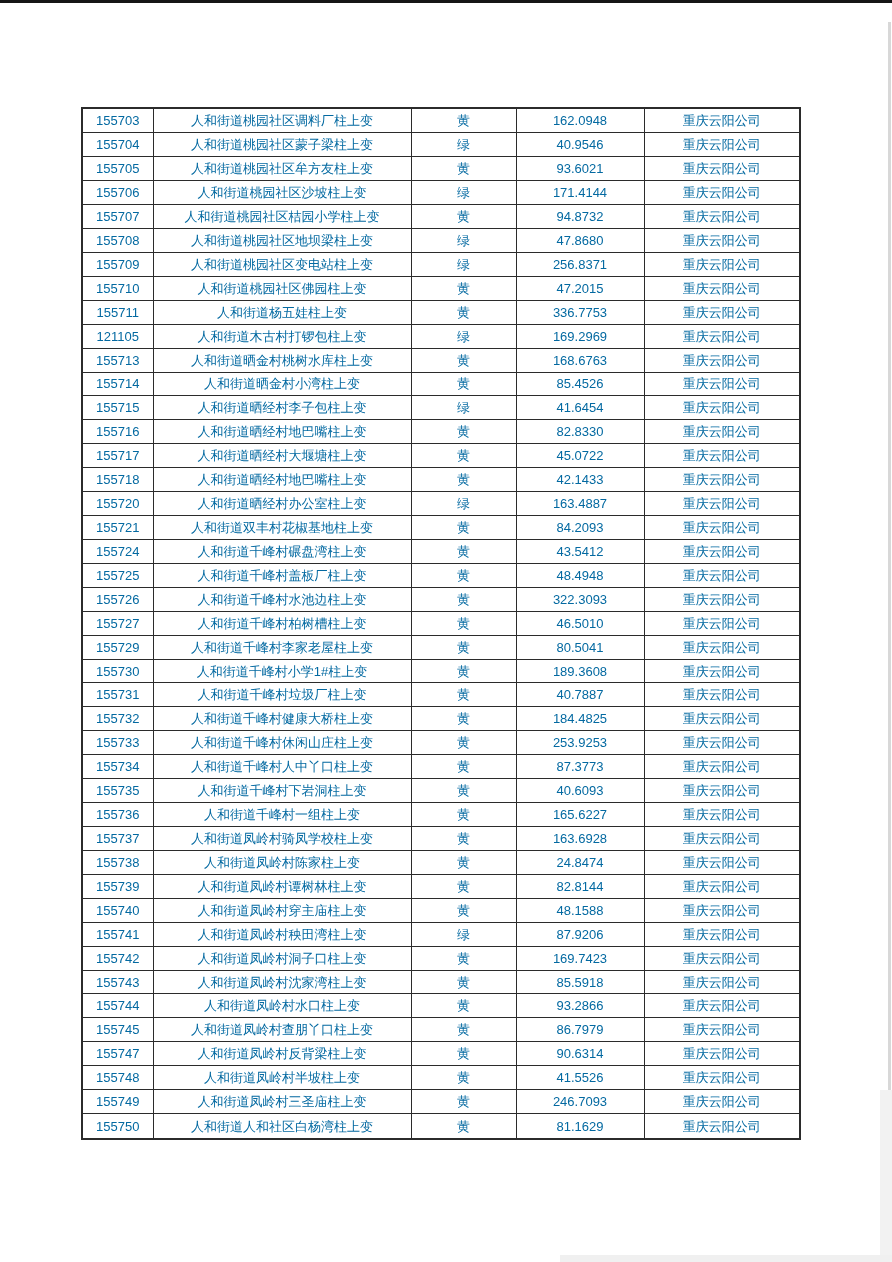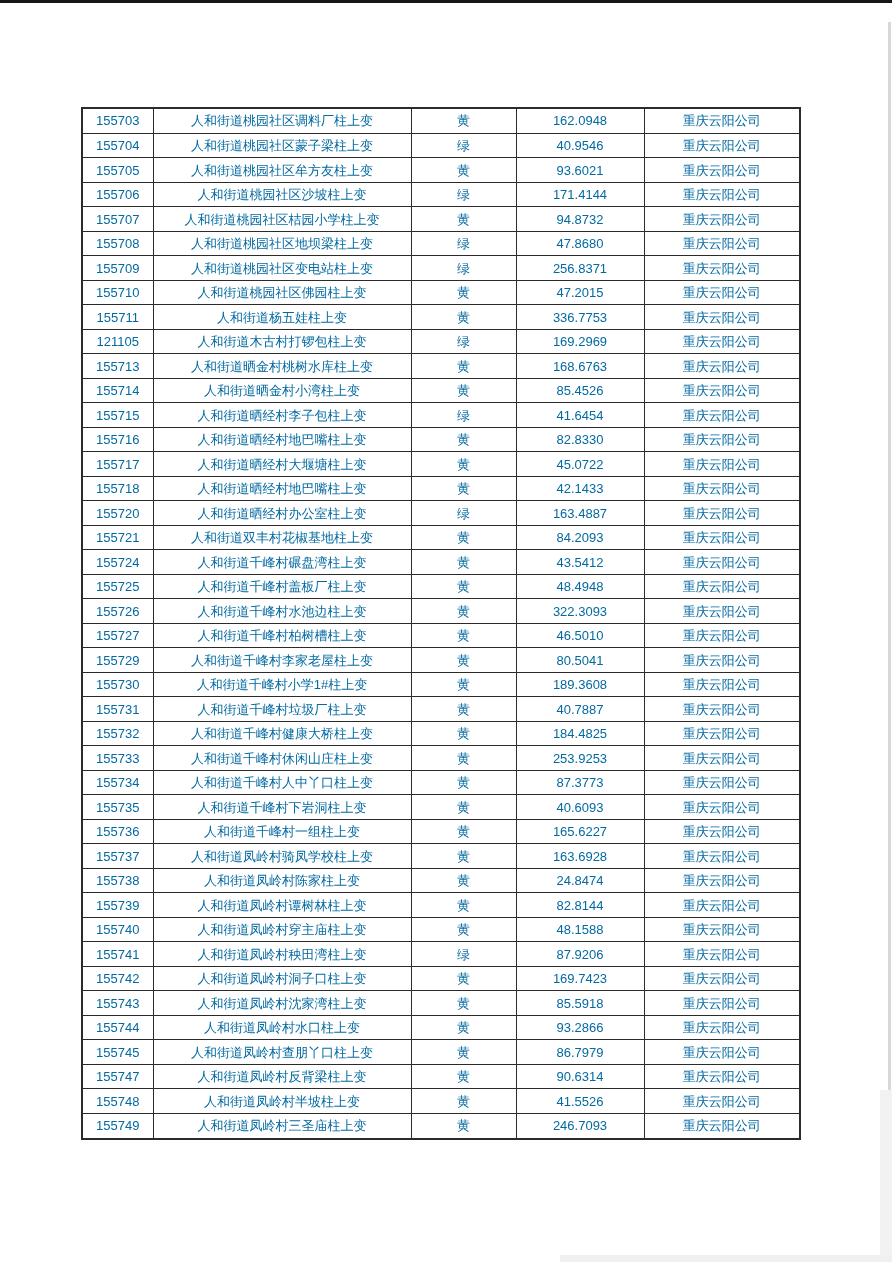--- a/index.html
+++ b/index.html
@@ -347,14 +347,21 @@
         <td>41.5526</td>
         <td>重庆云阳公司</td>
       </tr>
       <tr>
         <td>155749</td>
         <td>人和街道凤岭村三圣庙柱上变</td>
         <td>黄</td>
         <td>246.7093</td>
         <td>重庆云阳公司</td>
       </tr>
+      <tr>
+        <td>155750</td>
+        <td>人和街道人和社区白杨湾柱上变</td>
+        <td>黄</td>
+        <td>81.1629</td>
+        <td>重庆云阳公司</td>
+      </tr>
     </tbody>
 </table>
 
 </body></html>

